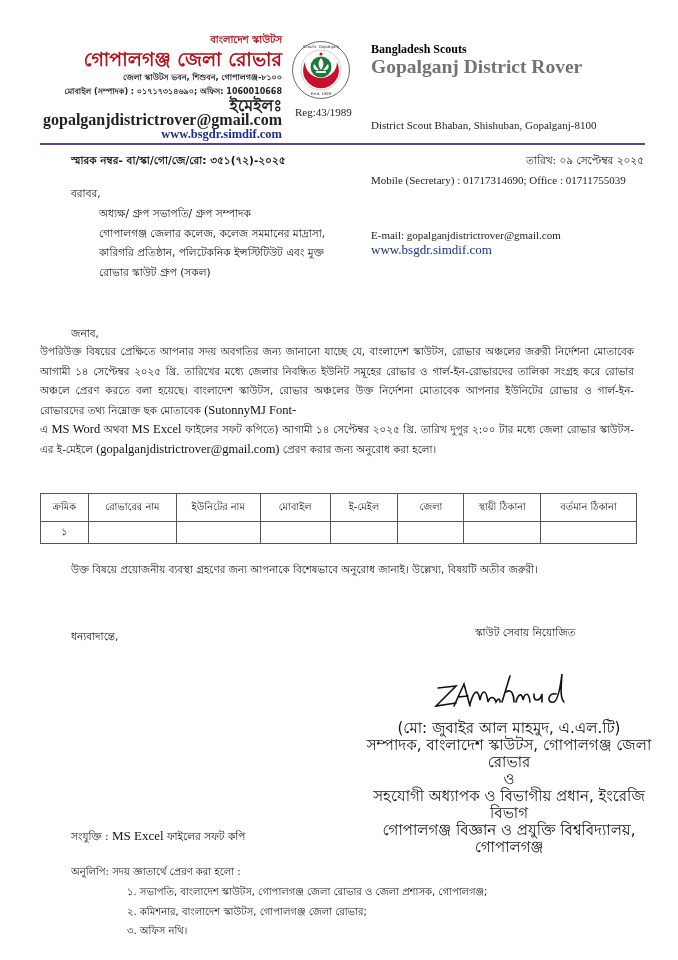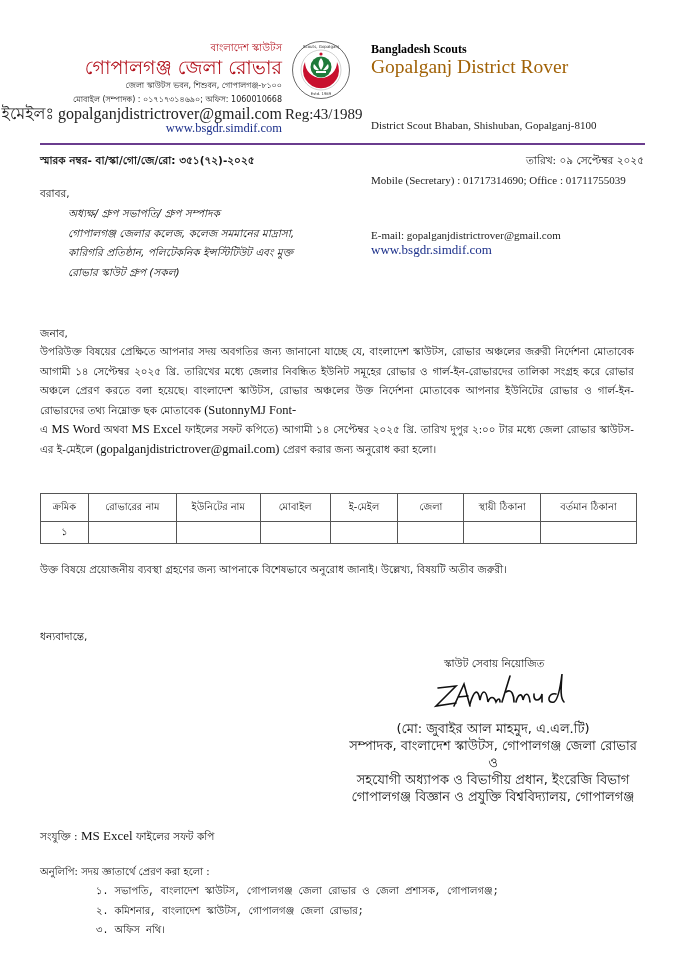--- a/index.html
+++ b/index.html
@@ -2,72 +2,72 @@
 <html><head>
 <meta charset="utf-8">
 <style>
   * { box-sizing: border-box; margin: 0; padding: 0; }
   html, body { width: 678px; height: 960px; background: #ffffff; overflow: hidden; }
   body { font-family: "DejaVu Sans", "Liberation Sans", sans-serif; color: #111; position: relative; }
 
   .page { position: absolute; left: 0; top: 0; width: 678px; height: 960px; }
 
   
-  .hdr-bn { position: absolute; right: 396px; top: 42px; text-align: right; }
+  .hdr-bn { position: absolute; right: 396px; top: 34px; text-align: right; font-weight: bold; }
   .hdr-bn .org { color: #b3121d; font-size: 10px; line-height: 12px; }
   .hdr-bn .name { color: #b3121d; font-size: 19px; line-height: 24px; margin-top: 1px; }
   .hdr-bn .line { font-size: 8px; line-height: 14px; color: #222; }
   .hdr-bn .line.email { font-family: "Liberation Serif", serif; font-size: 16px; }
   .hdr-bn .web { font-family: "Liberation Serif", serif; font-size: 12.5px; color: #1b2f8a; line-height: 15px; }
 
   .logo { position: absolute; left: 291px; top: 40px; width: 60px; height: 60px; }
-  .reg { position: absolute; left: 285px; top: 106px; font-family: "Liberation Serif", serif; font-size: 15px; color: #222; }
+  .reg { position: absolute; left: 295px; top: 106px; font-family: "Liberation Serif", serif; font-size: 11px; color: #222; }
 
   .hdr-en { position: absolute; left: 371px; top: 42px; font-family: "Liberation Serif", serif; }
   .hdr-en .org { color: #000000; font-size: 12px; font-weight: bold; line-height: 14px; }
-  .hdr-en .name { color: #a16207; font-size: 19.5px; font-weight: normal; line-height: 22px; }
+  .hdr-en .name { color: #737373; font-size: 19.5px; font-weight: bold; line-height: 22px; }
   .hdr-en .line { font-size: 11px; line-height: 15px; color: #222; margin-top: 40px; }
   .hdr-en .web { font-size: 13px; color: #1b2f8a; line-height: 14px; }
 
   .divider { position: absolute; left: 40px; top: 143px; width: 605px; height: 2px; background: #6a3c8e; }
 
   
-  .txt { position: absolute; font-size: 10.5px; line-height: 19px; color: #111; white-space: nowrap; }
+  .txt { position: absolute; font-size: 10.5px; line-height: 19px; color: #111; white-space: nowrap; margin-left: 31px; }
   .bold { font-weight: bold; }
   .ref { left: 40px; top: 151px; font-size: 10.5px; }
   .date { right: 34px; top: 151px; }
 
   .to-label { left: 40px; top: 184px; }
   .to-lines { left: 68px; top: 204px; }
-  .to-lines div { line-height: 19.5px; font-style: italic; }
+  .to-lines div { line-height: 19.5px; }
 
   .subject { left: 40px; top: 294px; }
   .subject .u { font-weight: bold; text-decoration: underline; }
 
   .salutation { left: 40px; top: 324px; }
   .para { position: absolute; left: 40px; top: 342px; width: 594px; font-size: 10.3px; line-height: 19.6px; text-align: justify; color: #111; }
   .para .en { font-family: "Liberation Serif", serif; font-size: 12.5px; }
 
   
   .tbl { position: absolute; left: 40px; top: 493px; width: 597px; border-collapse: collapse; font-size: 9.8px; }
   .tbl th, .tbl td { border: 1px solid #555; text-align: center; font-weight: normal; padding: 0 2px; }
   .tbl th { height: 28px; }
   .tbl td { height: 22px; }
 
   .closing { left: 40px; top: 560px; font-size: 10.3px; }
 
   .thanks { left: 40px; top: 627px; text-align: right; }
-  .scout-service { left: 444px; top: 654px; }
+  .scout-service { left: 444px; top: 623px; }
   .signature { position: absolute; left: 430px; top: 670px; width: 160px; height: 42px; }
-  .sig-block { position: absolute; left: 348px; top: 720px; width: 290px; text-align: center; font-size: 13px; line-height: 17px; }
+  .sig-block { position: absolute; left: 364px; top: 720px; width: 290px; text-align: center; font-size: 15px; line-height: 17px; }
 
   .attachment { left: 40px; top: 826px; font-size: 10.5px; }
   .attachment .en { font-family: "Liberation Serif", serif; font-size: 13px; }
   .cc-label { left: 40px; top: 862px; font-size: 10px; }
-  .cc-list { left: 96px; top: 882px; font-size: 10px; font-family: Liberation Mono, monospace; }
+  .cc-list { left: 96px; top: 882px; font-size: 10px; }
   .cc-list div { line-height: 19.5px; }
 </style>
 </head>
 <body>
 
 <div class="page">
 
   <div class="hdr-bn">
     <div class="org">বাংলাদেশ স্কাউটস</div>
     <div class="name">গোপালগঞ্জ জেলা রোভার</div>

